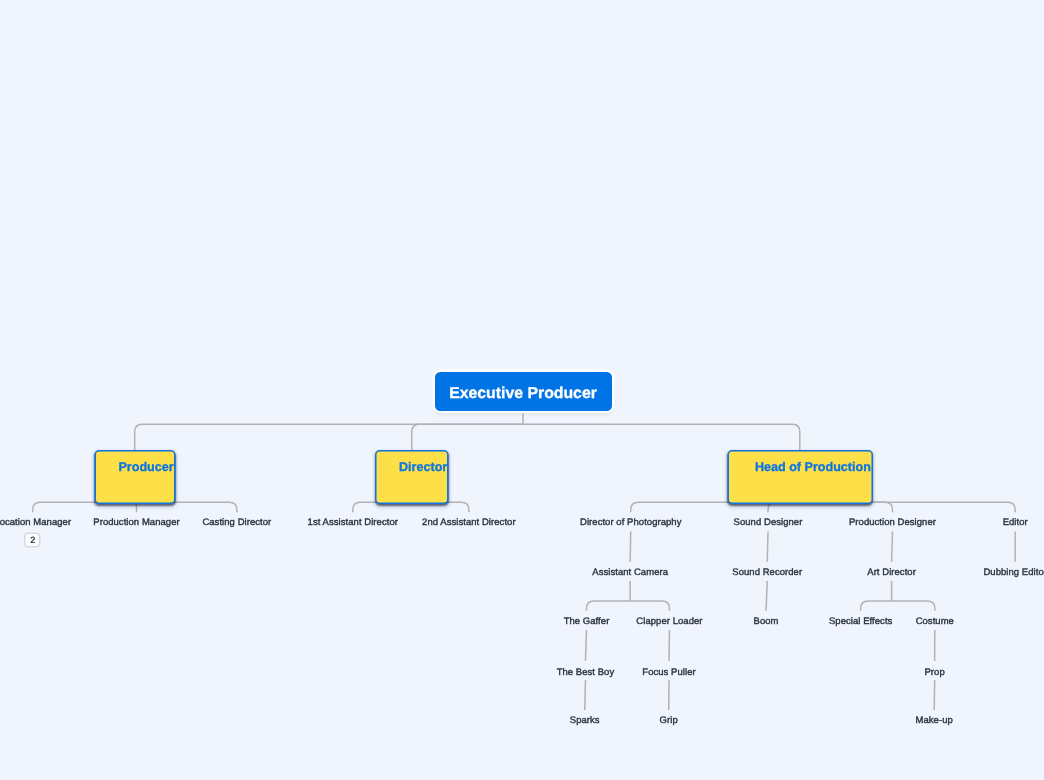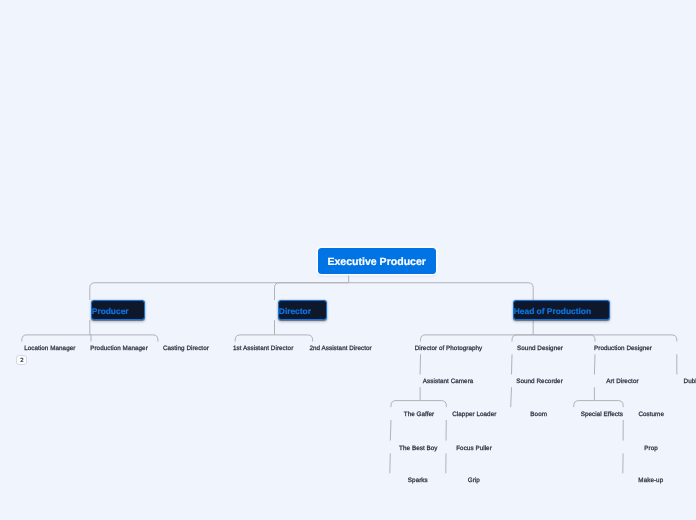--- a/index.html
+++ b/index.html
@@ -6,36 +6,36 @@
   html,body{margin:0;padding:0;}
   body{
     width:696px;height:520px;overflow:hidden;
     background:#f0f4fd;
     font-family:"Liberation Sans", sans-serif;
     -webkit-font-smoothing:antialiased;
     text-rendering:geometricPrecision;
   }
   #stage{position:relative;width:696px;height:520px;}
   svg.links{position:absolute;left:0;top:0;width:696px;height:520px;}
-  .node{position:absolute;white-space:nowrap;box-sizing:border-box;margin-left:28px;}
+  .node{position:absolute;white-space:nowrap;box-sizing:border-box;}
 
   .n-root{
     background:#0074e4;color:#ffffff;font-weight:bold;font-size:10.55px;
     -webkit-text-stroke:0.2px #ffffff;
     border-radius:3.5px;height:26px;line-height:28px;
     box-shadow:0 0 0 1.5px #ffffff, 0 1.5px 2.5px rgba(40,60,100,.13);
     text-align:center;
   }
   .n-l2{
-    background:#0f172a;color:#0d75e3;font-weight:bold;font-size:8.4px;
+    background:#fde047;color:#0d75e3;font-weight:bold;font-size:8.4px;
     -webkit-text-stroke:0.2px #0d75e3;
     border:1.5px solid #0d75e3;border-radius:3.2px;
-    height:20px;line-height:20.2px;
+    height:36px;line-height:20.2px;
     box-shadow:0 0.8px 1.2px rgba(25,35,60,.62), 0 1.6px 3px rgba(25,35,60,.18);
-    text-align:left;
+    text-align:right;
   }
   .n-leaf{
     color:#2d3340;font-size:6.3px;line-height:8px;text-align:center;letter-spacing:0.05px;
     -webkit-text-stroke:0.26px #2d3340;
   }
   .badge{
     position:absolute;border:0.9px solid #d3d8e3;border-radius:3px;
     background:#fcfdfe;color:#262b33;font-size:6.0px;line-height:11.4px;
     -webkit-text-stroke:0.16px #262b33;
     height:9.4px;text-align:center;box-sizing:border-box;font-weight:normal;

